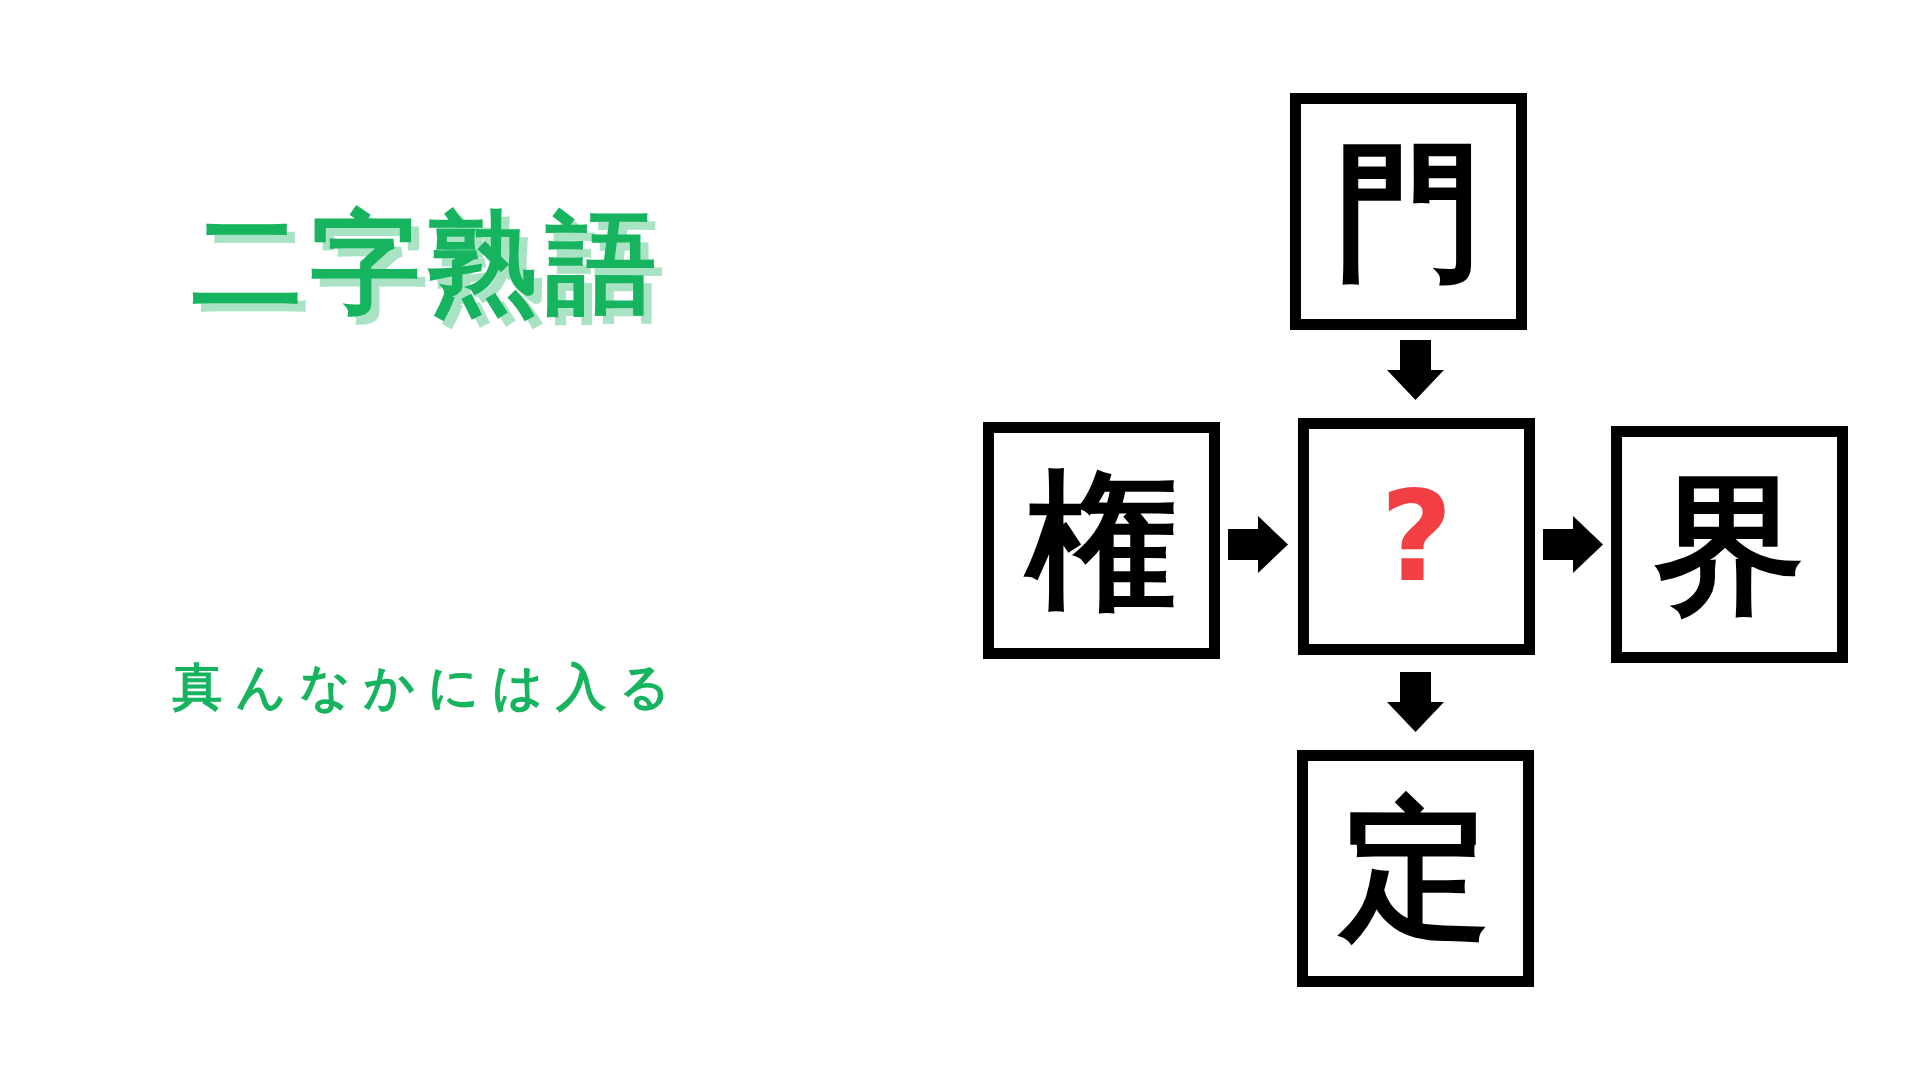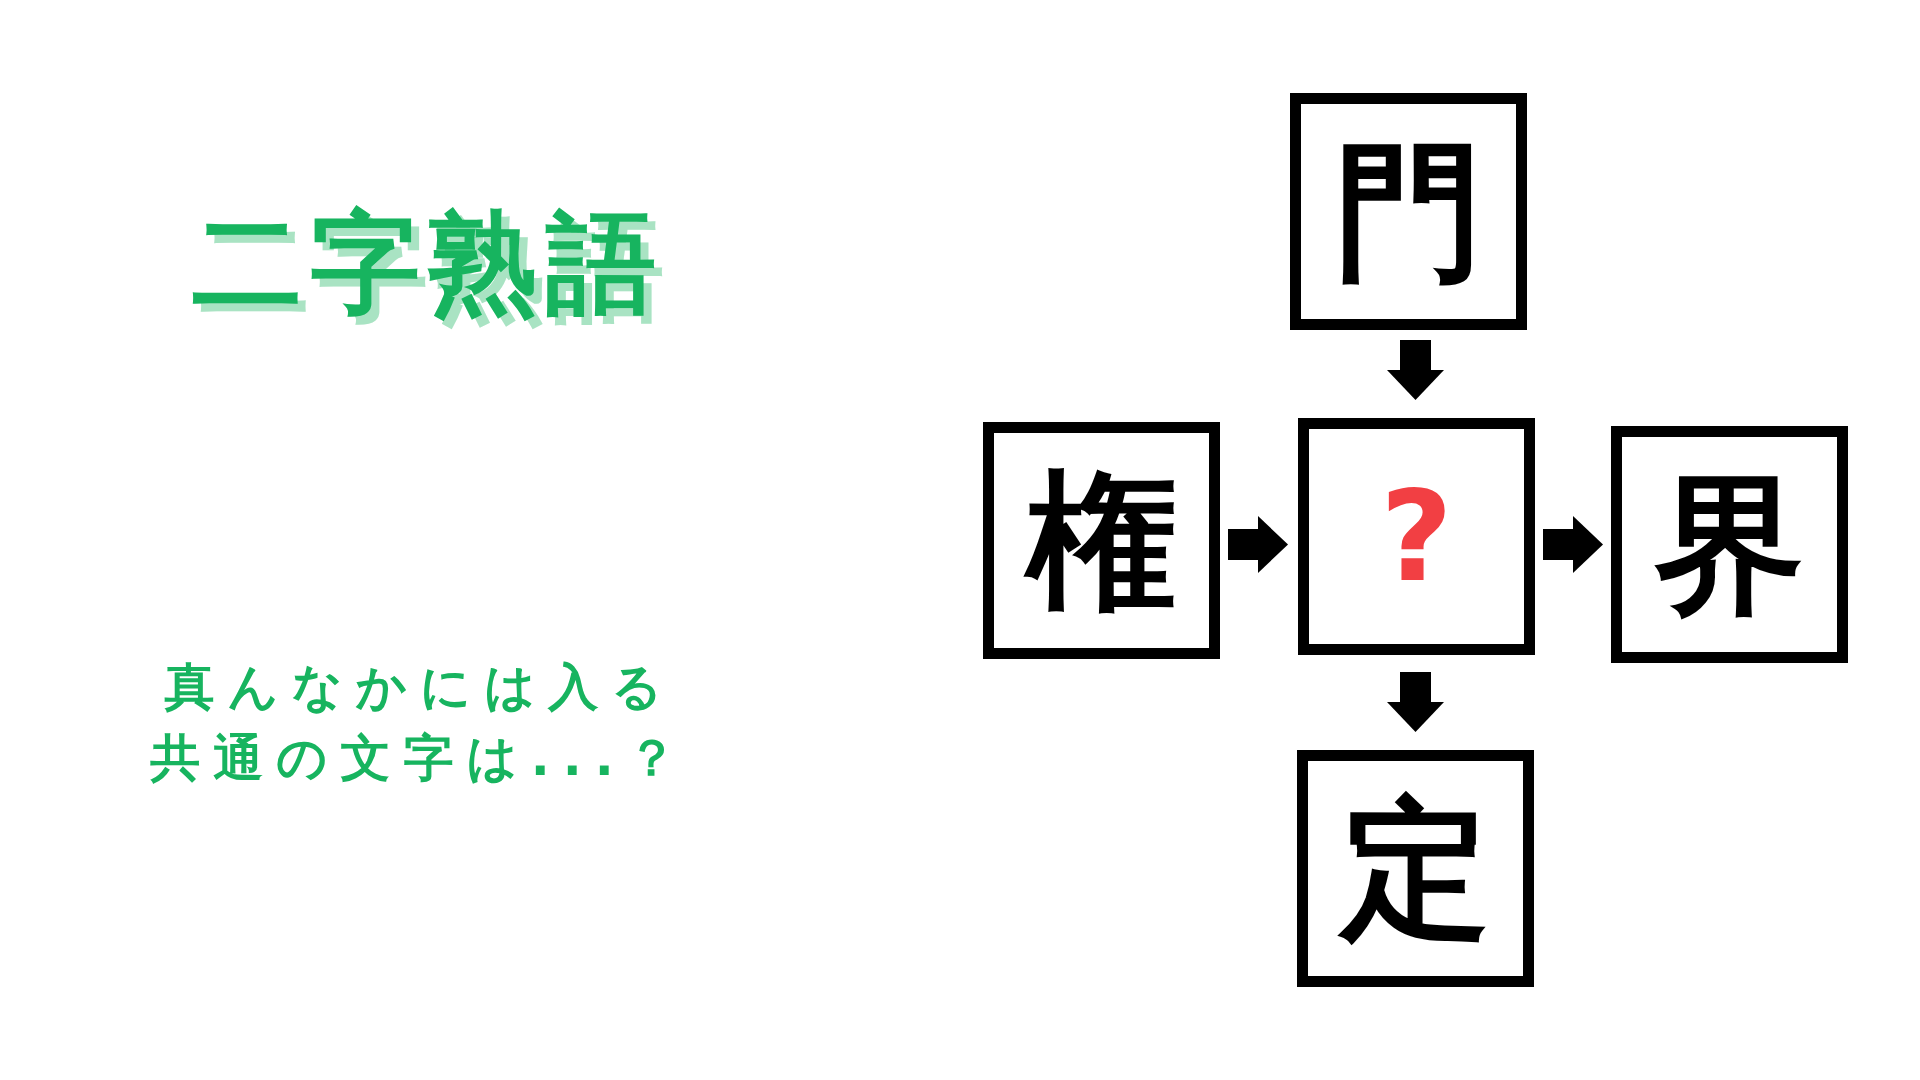--- a/index.html
+++ b/index.html
@@ -30,21 +30,21 @@
     font-weight: bold;
     font-size: 110px;
     line-height: 1.22;
     letter-spacing: 8px;
     color: var(--green);
     text-shadow: 8px 8px 0 var(--green-light);
     white-space: nowrap;
   }
   .subtitle-block {
     position: absolute;
-    left: 0;
+    left: 8px;
     top: 652px;
     width: 840px;
     text-align: center;
   }
   .subtitle-line {
     font-weight: bold;
     font-size: 50px;
     line-height: 1.42;
     letter-spacing: 13px;
     color: var(--green);
@@ -87,21 +87,20 @@
 </style>
 </head>
 <body>
 
 <div class="title-block">
   <div class="title-line">二字熟語</div>
 </div>
 
 <div class="subtitle-block">
   <div class="subtitle-line">真んなかには入る</div>
-  <div class="subtitle-line">共通の文字は...？</div>
 </div>
 
 <div>
 
   <div class="cell cell-top">
     <span class="char">門</span>
   </div>
 
   <div class="cell cell-left">
     <span class="char">権</span>

